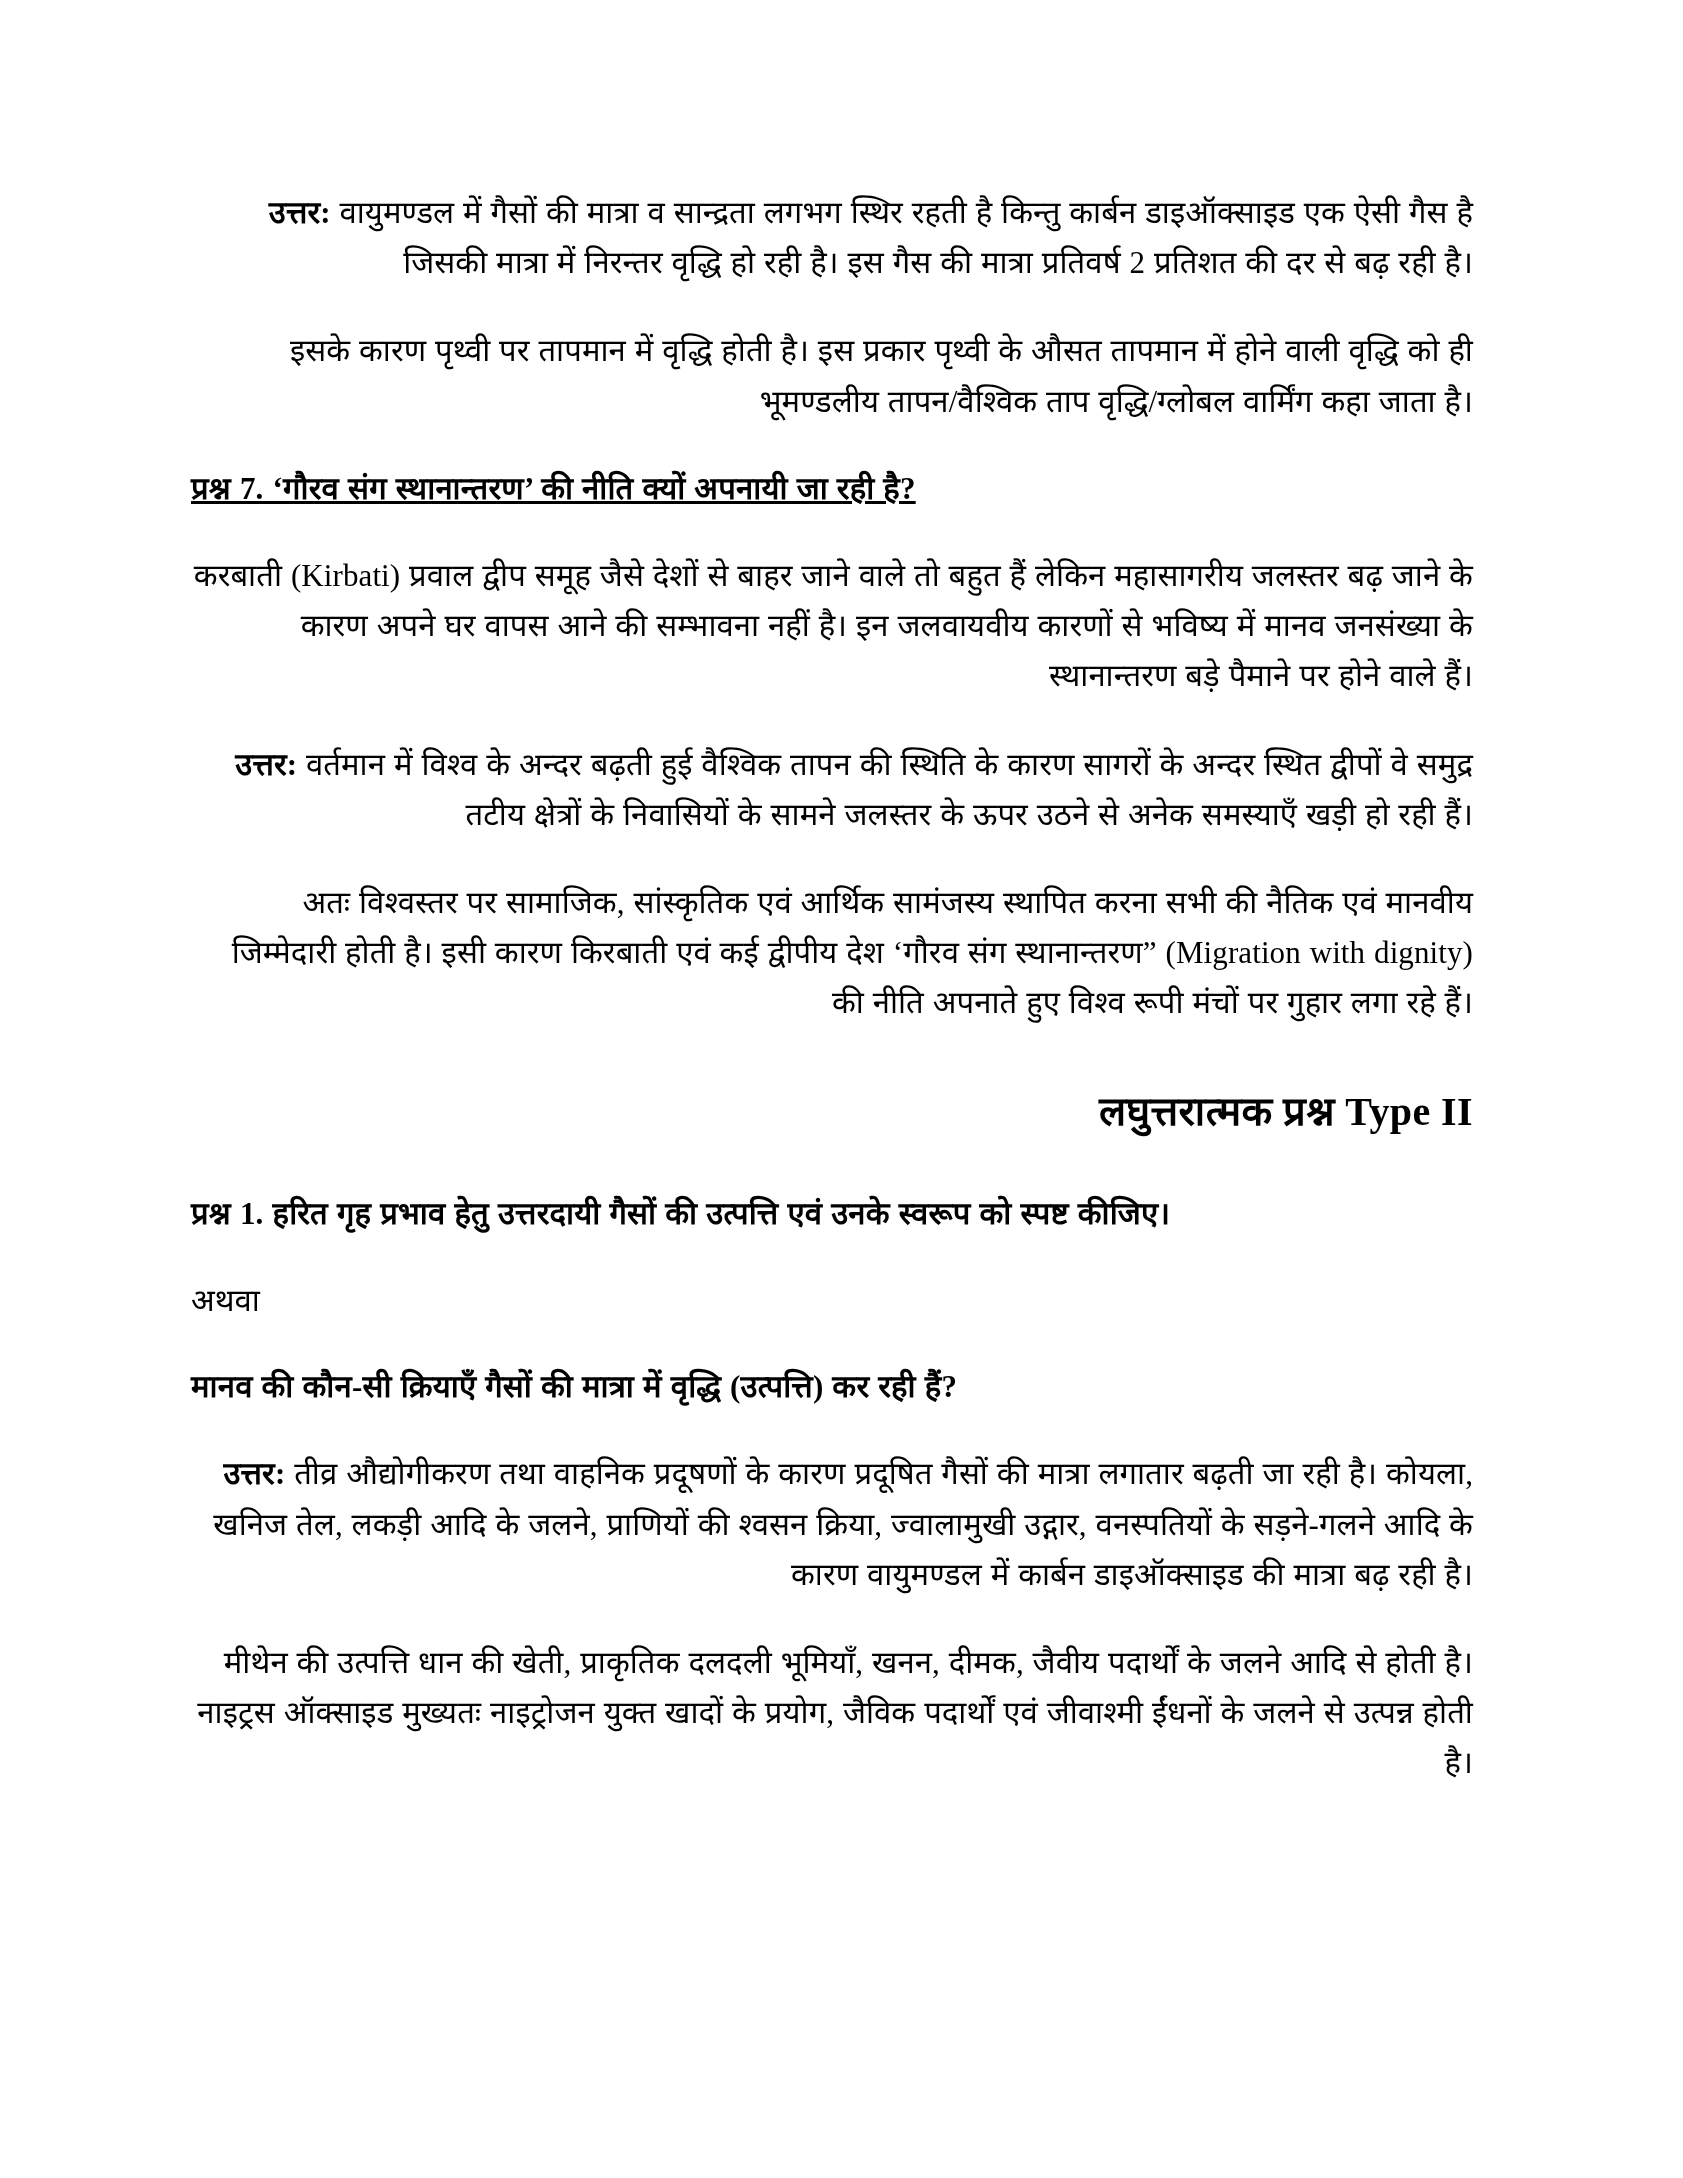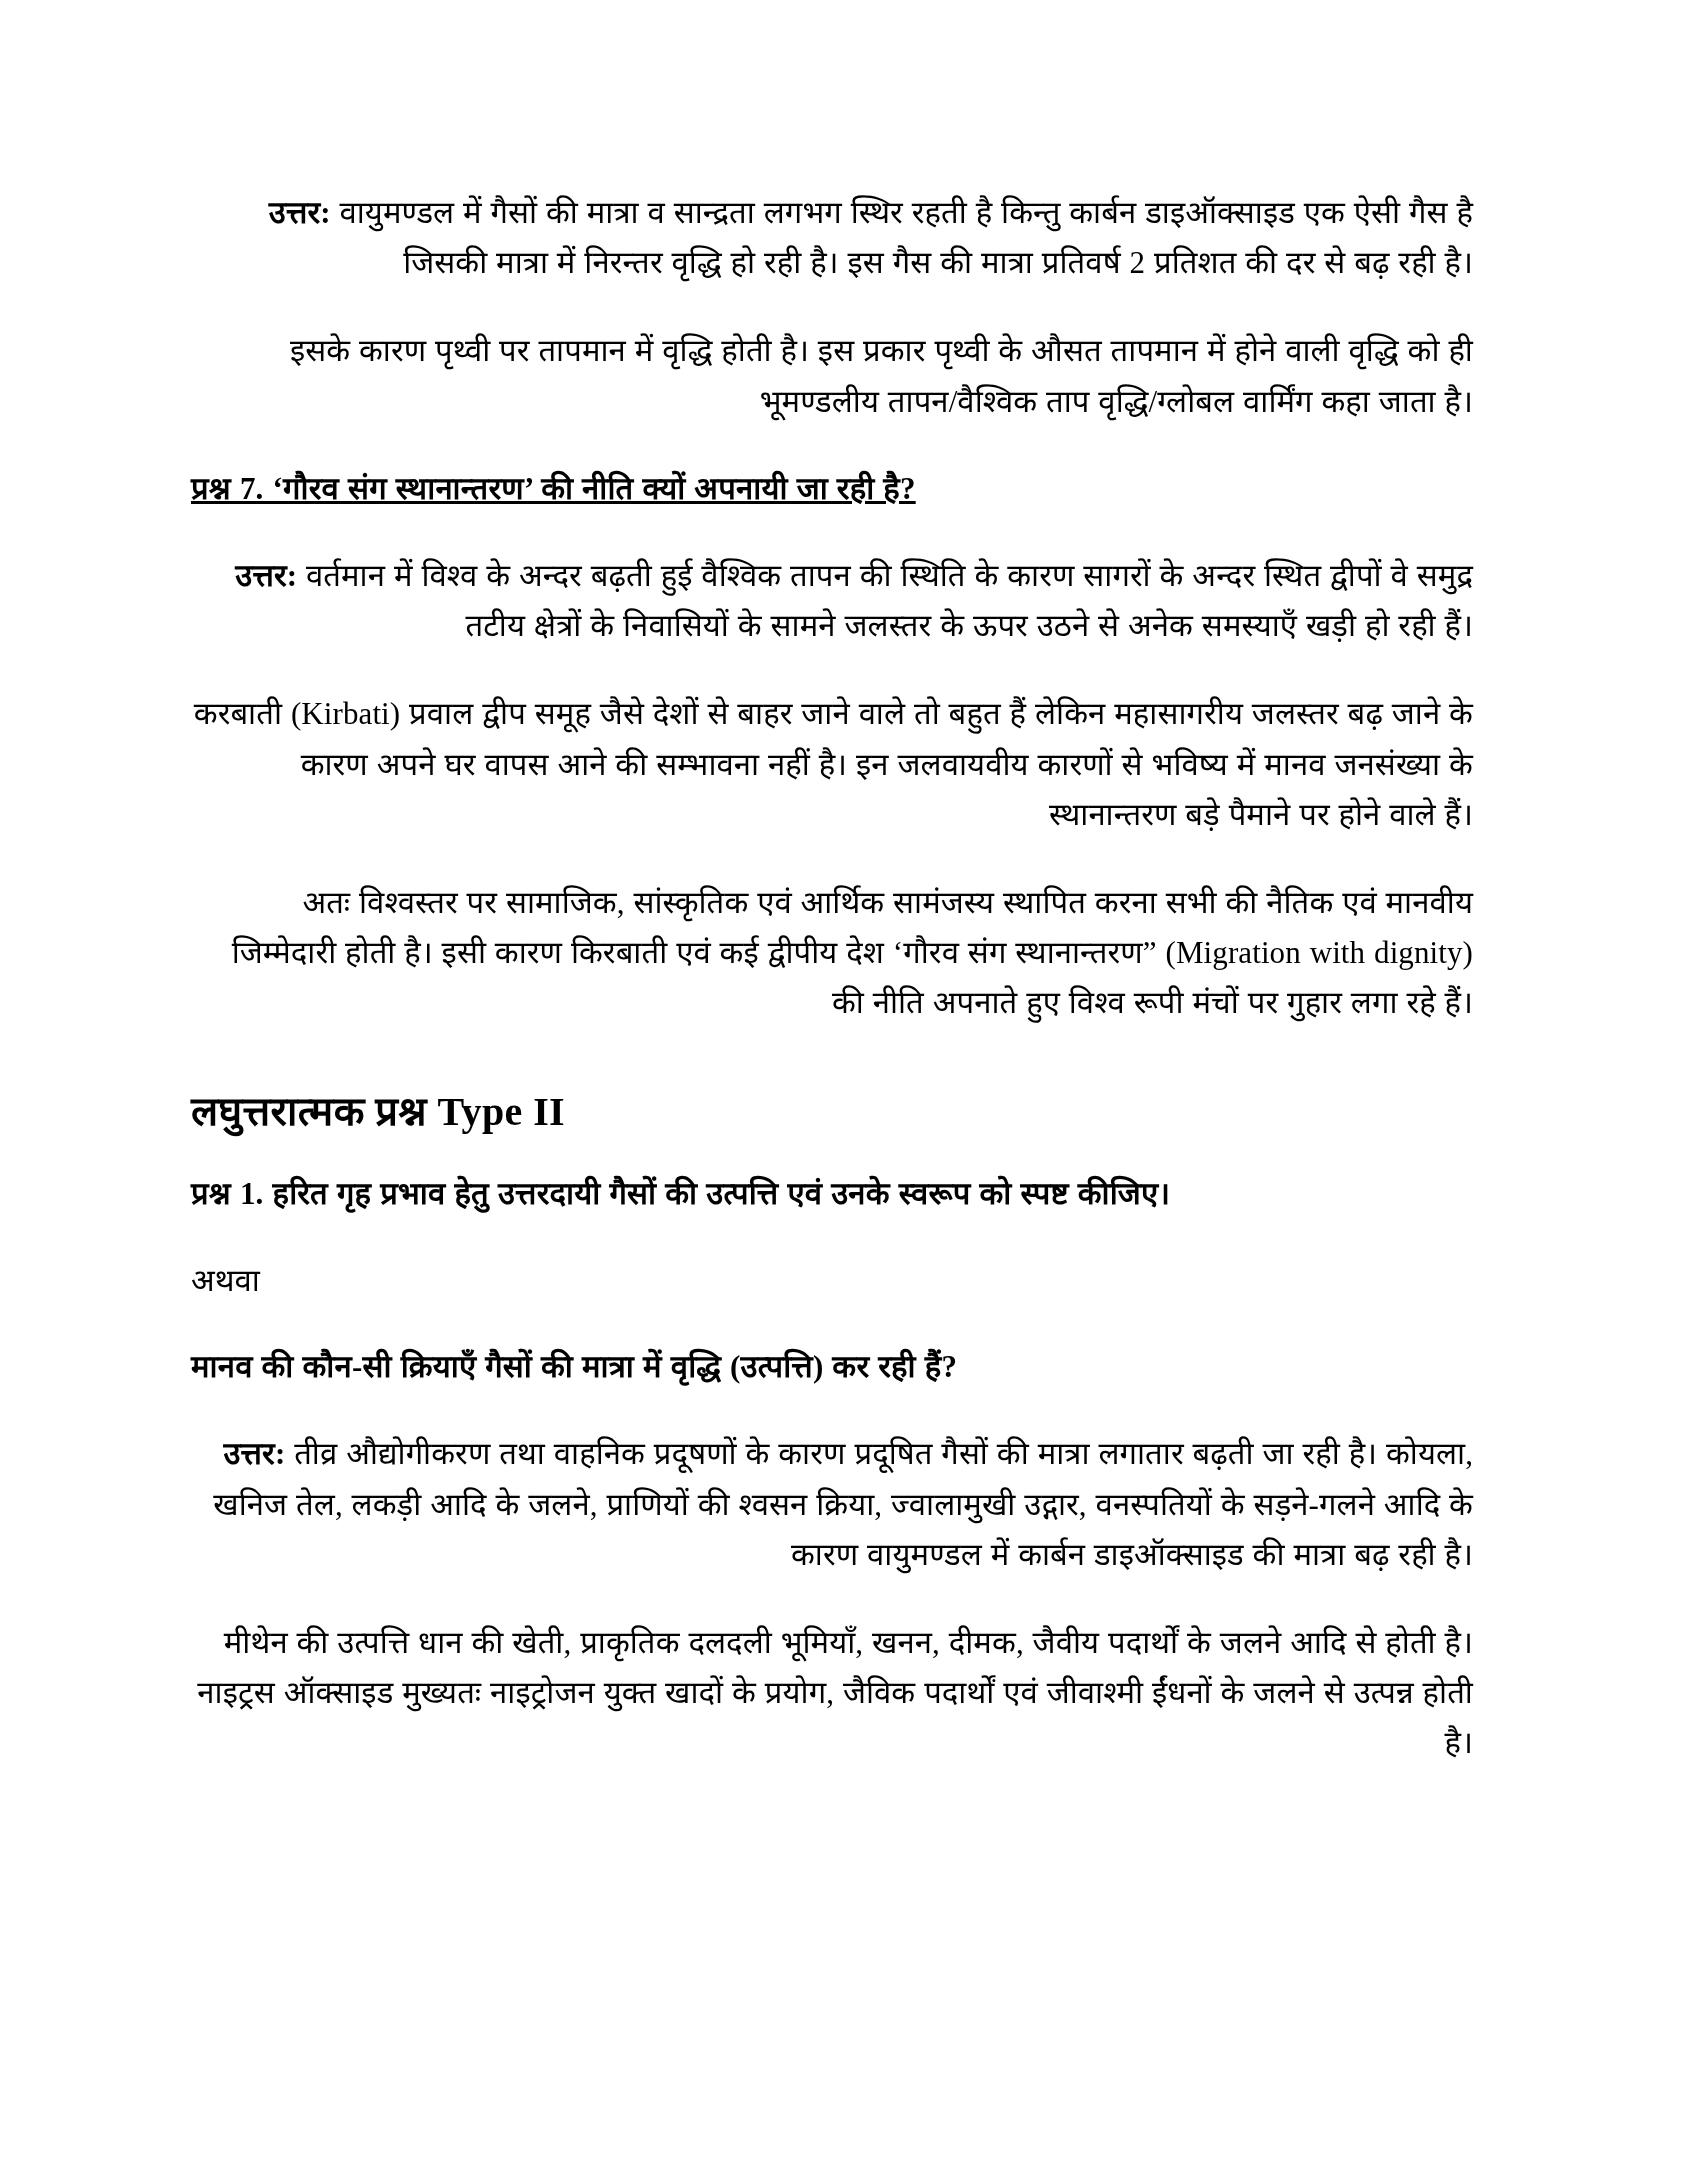--- a/index.html
+++ b/index.html
@@ -49,22 +49,22 @@
     line-height: 1.55;
     font-weight: bold;
     letter-spacing: 0.2px;
     word-spacing: 1px;
   }
 
   .gap-before-q7 { margin-top: 6px; text-decoration: underline; }
 
   
   h2.section-title {
-    margin: 57px 0 32px 0;
-    text-align: left;
+    margin: 57px 0 52px 0;
+    text-align: right;
     font-size: 40px;
     font-weight: bold;
     letter-spacing: 0.4px;
     line-height: 1.3;
   }
 
   .alt-word {
     margin: 0 0 38px 0;
     font-size: 31px;
     line-height: 1.6;
@@ -78,23 +78,23 @@
 <div class="page">
   <div class="content">
 
     <p class="para"><span class="lead">उत्तर:</span><span> वायुमण्डल में गैसों की मात्रा व सान्द्रता लगभग स्थिर रहती है किन्तु कार्बन डाइऑक्साइड एक ऐसी गैस है जिसकी मात्रा में निरन्तर वृद्धि हो रही है। इस गैस की मात्रा प्रतिवर्ष 2 प्रतिशत की दर से बढ़ रही है।</span></p>
 
 
     <p class="para">इसके कारण पृथ्वी पर तापमान में वृद्धि होती है। इस प्रकार पृथ्वी के औसत तापमान में होने वाली वृद्धि को ही भूमण्डलीय तापन/वैश्विक ताप वृद्धि/ग्लोबल वार्मिंग कहा जाता है।</p>
 
     <h3 class="qheading gap-before-q7">प्रश्न 7. ‘गौरव संग स्थानान्तरण’ की नीति क्यों अपनायी जा रही है?</h3>
 
+    <p class="para">करबाती (Kirbati) प्रवाल द्वीप समूह जैसे देशों से बाहर जाने वाले तो बहुत हैं लेकिन महासागरीय जलस्तर बढ़ जाने के कारण अपने घर वापस आने की सम्भावना नहीं है। इन जलवायवीय कारणों से भविष्य में मानव जनसंख्या के स्थानान्तरण बड़े पैमाने पर होने वाले हैं।</p>
+
     <p class="para"><span class="lead">उत्तर:</span><span> वर्तमान में विश्व के अन्दर बढ़ती हुई वैश्विक तापन की स्थिति के कारण सागरों के अन्दर स्थित द्वीपों वे समुद्र तटीय क्षेत्रों के निवासियों के सामने जलस्तर के ऊपर उठने से अनेक समस्याएँ खड़ी हो रही हैं।</span></p>
-
-    <p class="para">करबाती (Kirbati) प्रवाल द्वीप समूह जैसे देशों से बाहर जाने वाले तो बहुत हैं लेकिन महासागरीय जलस्तर बढ़ जाने के कारण अपने घर वापस आने की सम्भावना नहीं है। इन जलवायवीय कारणों से भविष्य में मानव जनसंख्या के स्थानान्तरण बड़े पैमाने पर होने वाले हैं।</p>
 
     <p class="para looser">अतः विश्वस्तर पर सामाजिक, सांस्कृतिक एवं आर्थिक सामंजस्य स्थापित करना सभी की नैतिक एवं मानवीय जिम्मेदारी होती है। इसी कारण किरबाती एवं कई द्वीपीय देश ‘गौरव संग स्थानान्तरण” (Migration with dignity) की नीति अपनाते हुए विश्व रूपी मंचों पर गुहार लगा रहे हैं।</p>
 
     <h2 class="section-title">लघुत्तरात्मक प्रश्न Type II</h2>
 
     <h3 class="qheading">प्रश्न 1. हरित गृह प्रभाव हेतु उत्तरदायी गैसों की उत्पत्ति एवं उनके स्वरूप को स्पष्ट कीजिए।</h3>
 
     <p class="alt-word">अथवा</p>
 
     <h3 class="qheading">मानव की कौन-सी क्रियाएँ गैसों की मात्रा में वृद्धि (उत्पत्ति) कर रही हैं?</h3>

